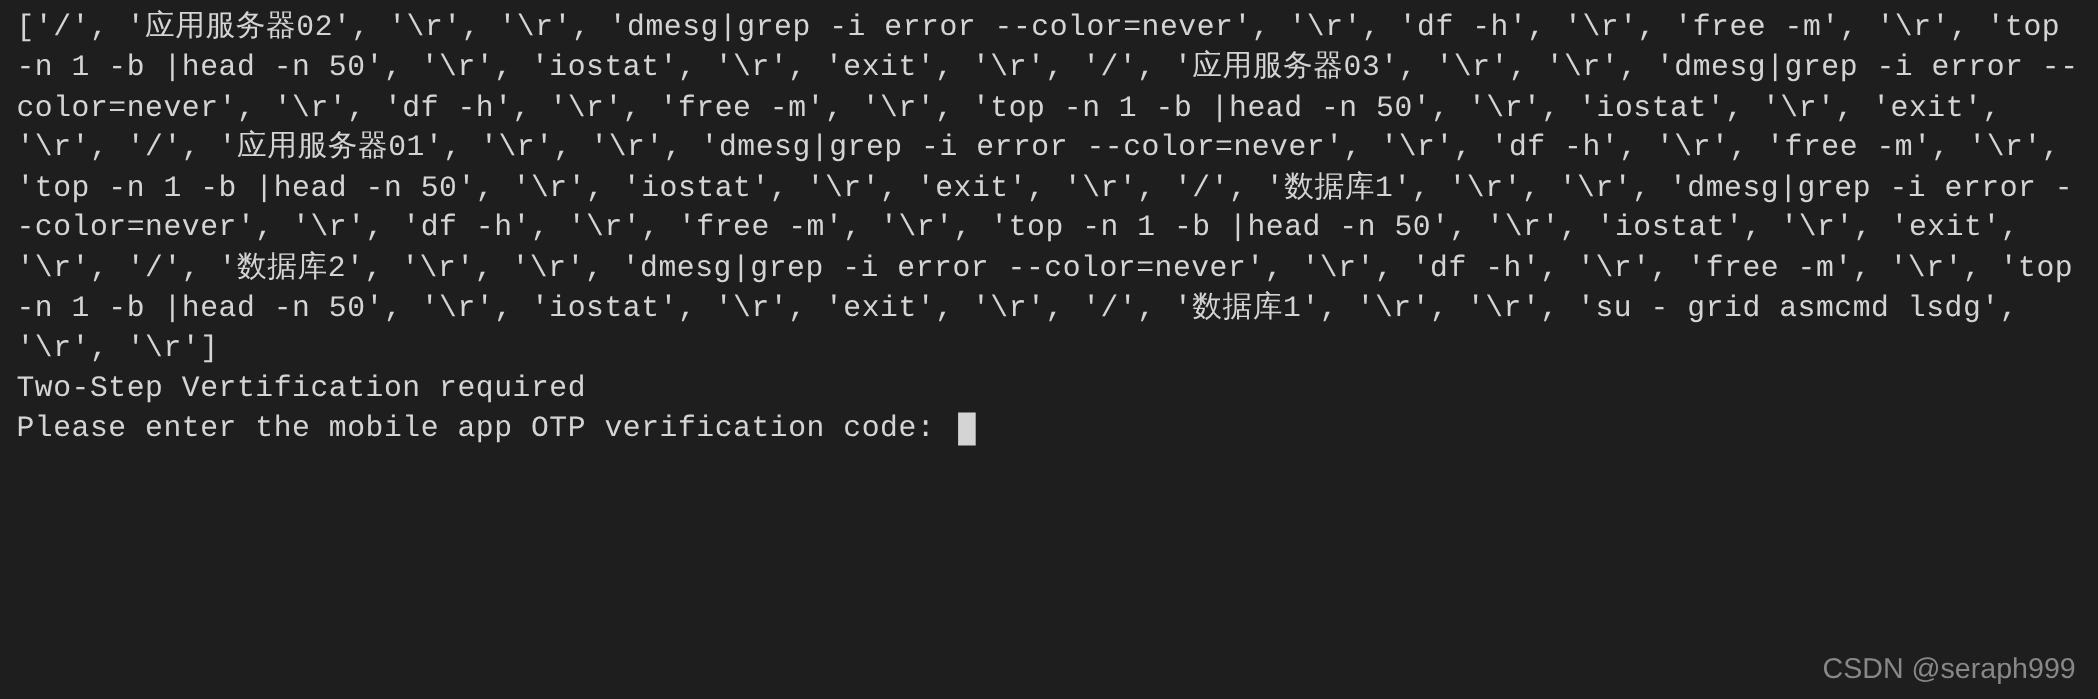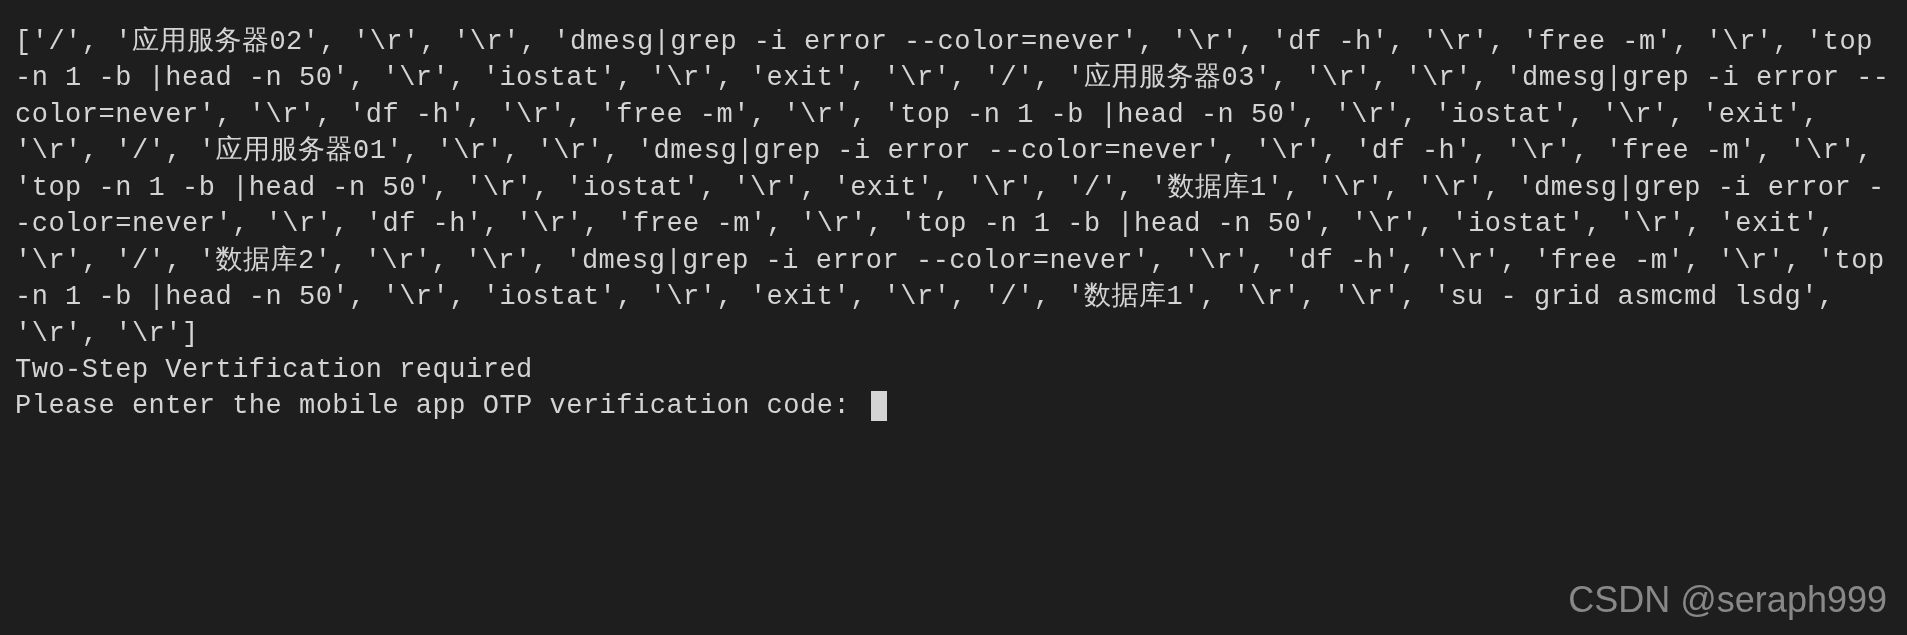--- a/index.html
+++ b/index.html
@@ -16,36 +16,35 @@
       padding: 8px 15px;
       width: 1907px;
       height: 635px;
       overflow: hidden;
       position: relative;
     }
     .terminal-output {
       white-space: pre-wrap;
       word-break: break-all;
       letter-spacing: 0.5px;
-      margin-top: 16px;
     }
     .cursor {
       display: inline-block;
       width: 16px;
       height: 30px;
       background-color: #d4d4d4;
       vertical-align: text-bottom;
       margin-left: 4px;
     }
     .watermark {
       position: absolute;
       bottom: 10px;
       right: 20px;
       color: #888888;
-      font-size: 36px;
+      font-size: 26px;
       font-family: Arial, sans-serif;
       letter-spacing: 0px;
     }
     .prompt-line {
       display: inline;
     }
   </style>
 </head>
 <body>
 

